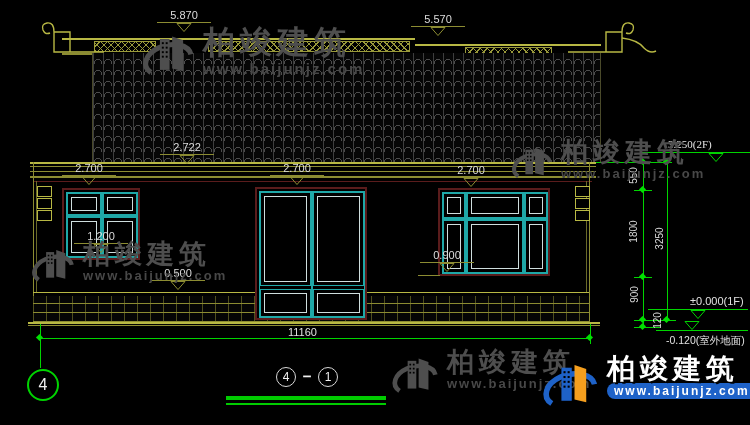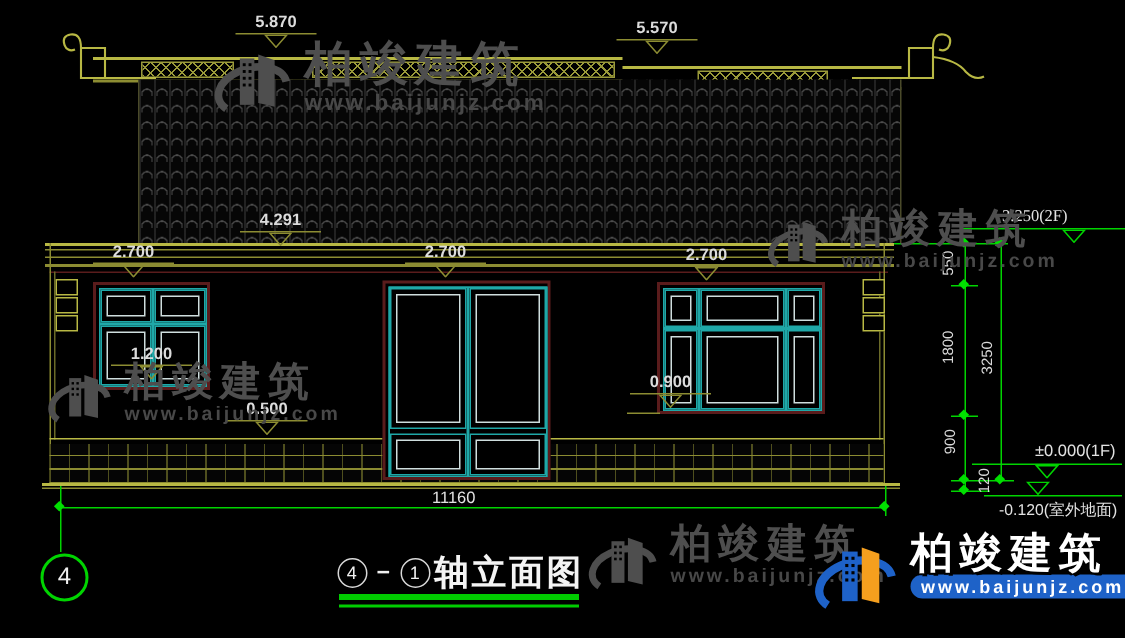--- a/index.html
+++ b/index.html
@@ -1,21 +1,21 @@
 <!DOCTYPE html>
 <html><head>
 <meta charset="utf-8">
 <style>
   html,body{margin:0;padding:0;background:#000;}
   .stage{position:relative;width:750px;height:425px;background:#000;overflow:hidden;
          font-family:"Liberation Sans",sans-serif;}
   .hl,.vl{position:absolute;background:#8c8c32;}
   .tk{position:absolute;width:5px;height:5px;background:#00e000;transform:rotate(45deg);}
   
-  .lvl{position:absolute;text-align:center;color:#dcdcdc;font-size:11px;line-height:12px;z-index:3;font-weight:bold;}
+  .lvl{position:absolute;text-align:center;color:#dcdcdc;font-size:11px;line-height:12px;z-index:3;}
   .lvl .ln{height:1px;background:#8c8c32;margin-top:1px;}
   .lvl svg{display:block;margin:0 auto;}
   .lvl svg path{fill:none;stroke:#8c8c32;stroke-width:1;}
   .gtri{position:absolute;z-index:3;}
   .gtri path{fill:none;stroke:#00d400;stroke-width:1;}
   .gtxt{position:absolute;color:#e2e2e2;font-size:11px;line-height:12px;z-index:4;white-space:nowrap;}
   .vtx{position:absolute;width:36px;text-align:center;color:#d8d8d8;font-size:10px;
        transform:rotate(-90deg);z-index:4;}
   
   .ridge{position:absolute;background:#000;border-top:2px solid #b8b844;border-bottom:2px solid #8c8c32;}
@@ -151,21 +151,21 @@
       </svg>
   </div>
   <div class="lvl" style="left:411px;top:13px;width:54px;">
     <div>5.570</div>
     <div class="ln"></div>
       <svg width="16" height="9" viewBox="0 0 16 9">
         <path d="M1,0.5 L15,0.5 L8,8.5 Z"></path>
       </svg>
   </div>
   <div class="lvl" style="left:160px;top:141px;width:54px;">
-    <div>4.291</div>
+    <div>2.722</div>
     <div class="ln"></div>
       <svg width="16" height="9" viewBox="0 0 16 9">
         <path d="M1,0.5 L15,0.5 L8,8.5 Z"></path>
       </svg>
   </div>
   <div class="lvl" style="left:62px;top:162px;width:54px;">
     <div>2.700</div>
     <div class="ln"></div>
       <svg width="16" height="9" viewBox="0 0 16 9">
         <path d="M1,0.5 L15,0.5 L8,8.5 Z"></path>
@@ -253,21 +253,20 @@
   <div class="tk" style="left:37px;top:335px;"></div>
   <div class="tk" style="left:587px;top:335px;"></div>
   <div class="gtxt" style="left:288px;top:326px;">11160</div>
 
   <div class="bubble" style="left:27px;top:369px;">4</div>
 
   <div class="titlerow" style="left:222px;top:366px;width:170px;">
     <span class="tcirc">4</span>
     <span class="tdash">－</span>
     <span class="tcirc">1</span>
-    <span class="tmain">轴立面图</span>
   </div>
   <div class="uline" style="left:226px;top:396px;width:160px;height:4px;"></div>
   <div class="uline" style="left:226px;top:403px;width:160px;height:2px;"></div>
 
   <div class="wm wm-gray" style="left:138px;top:26px;">
     <svg class="lg" width="58" height="62" viewBox="0 0 90 84">
       <path class="sw" d="M20,66 A36,23 -15 1 1 82,38"></path>
       <rect class="b1" x="34" y="14" width="15" height="48"></rect>
       <polygon class="b2" points="53,10 70,16 70,64 53,60"></polygon>
       <g class="wd">

